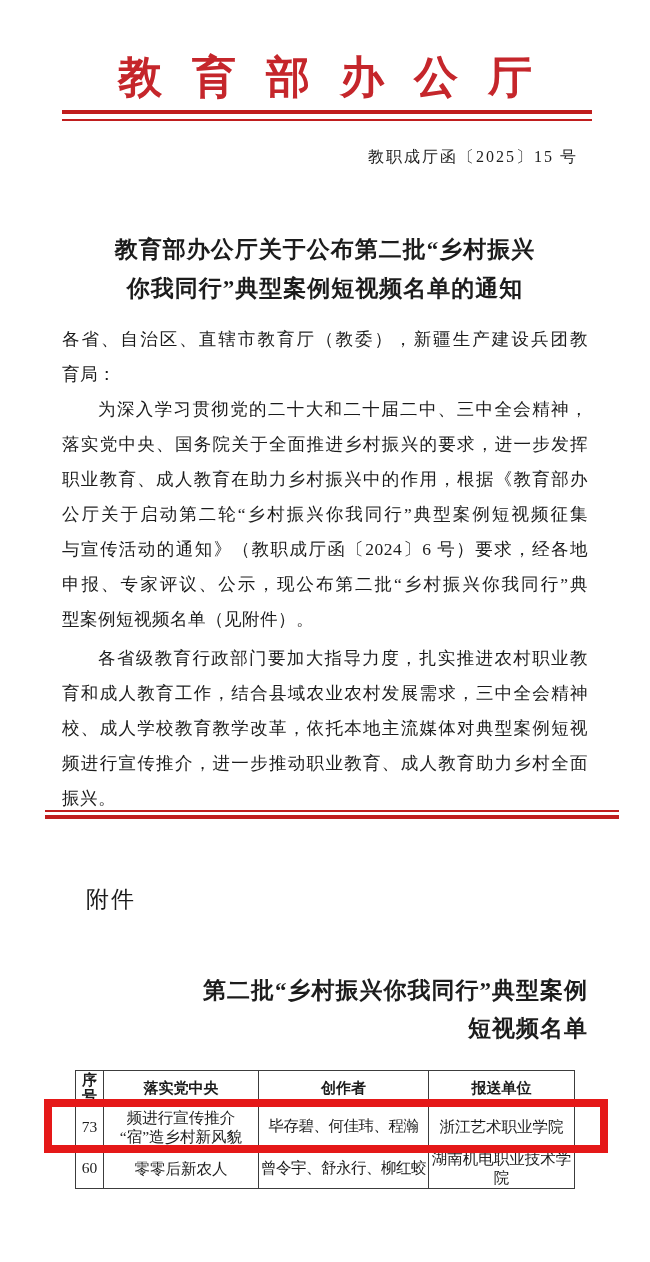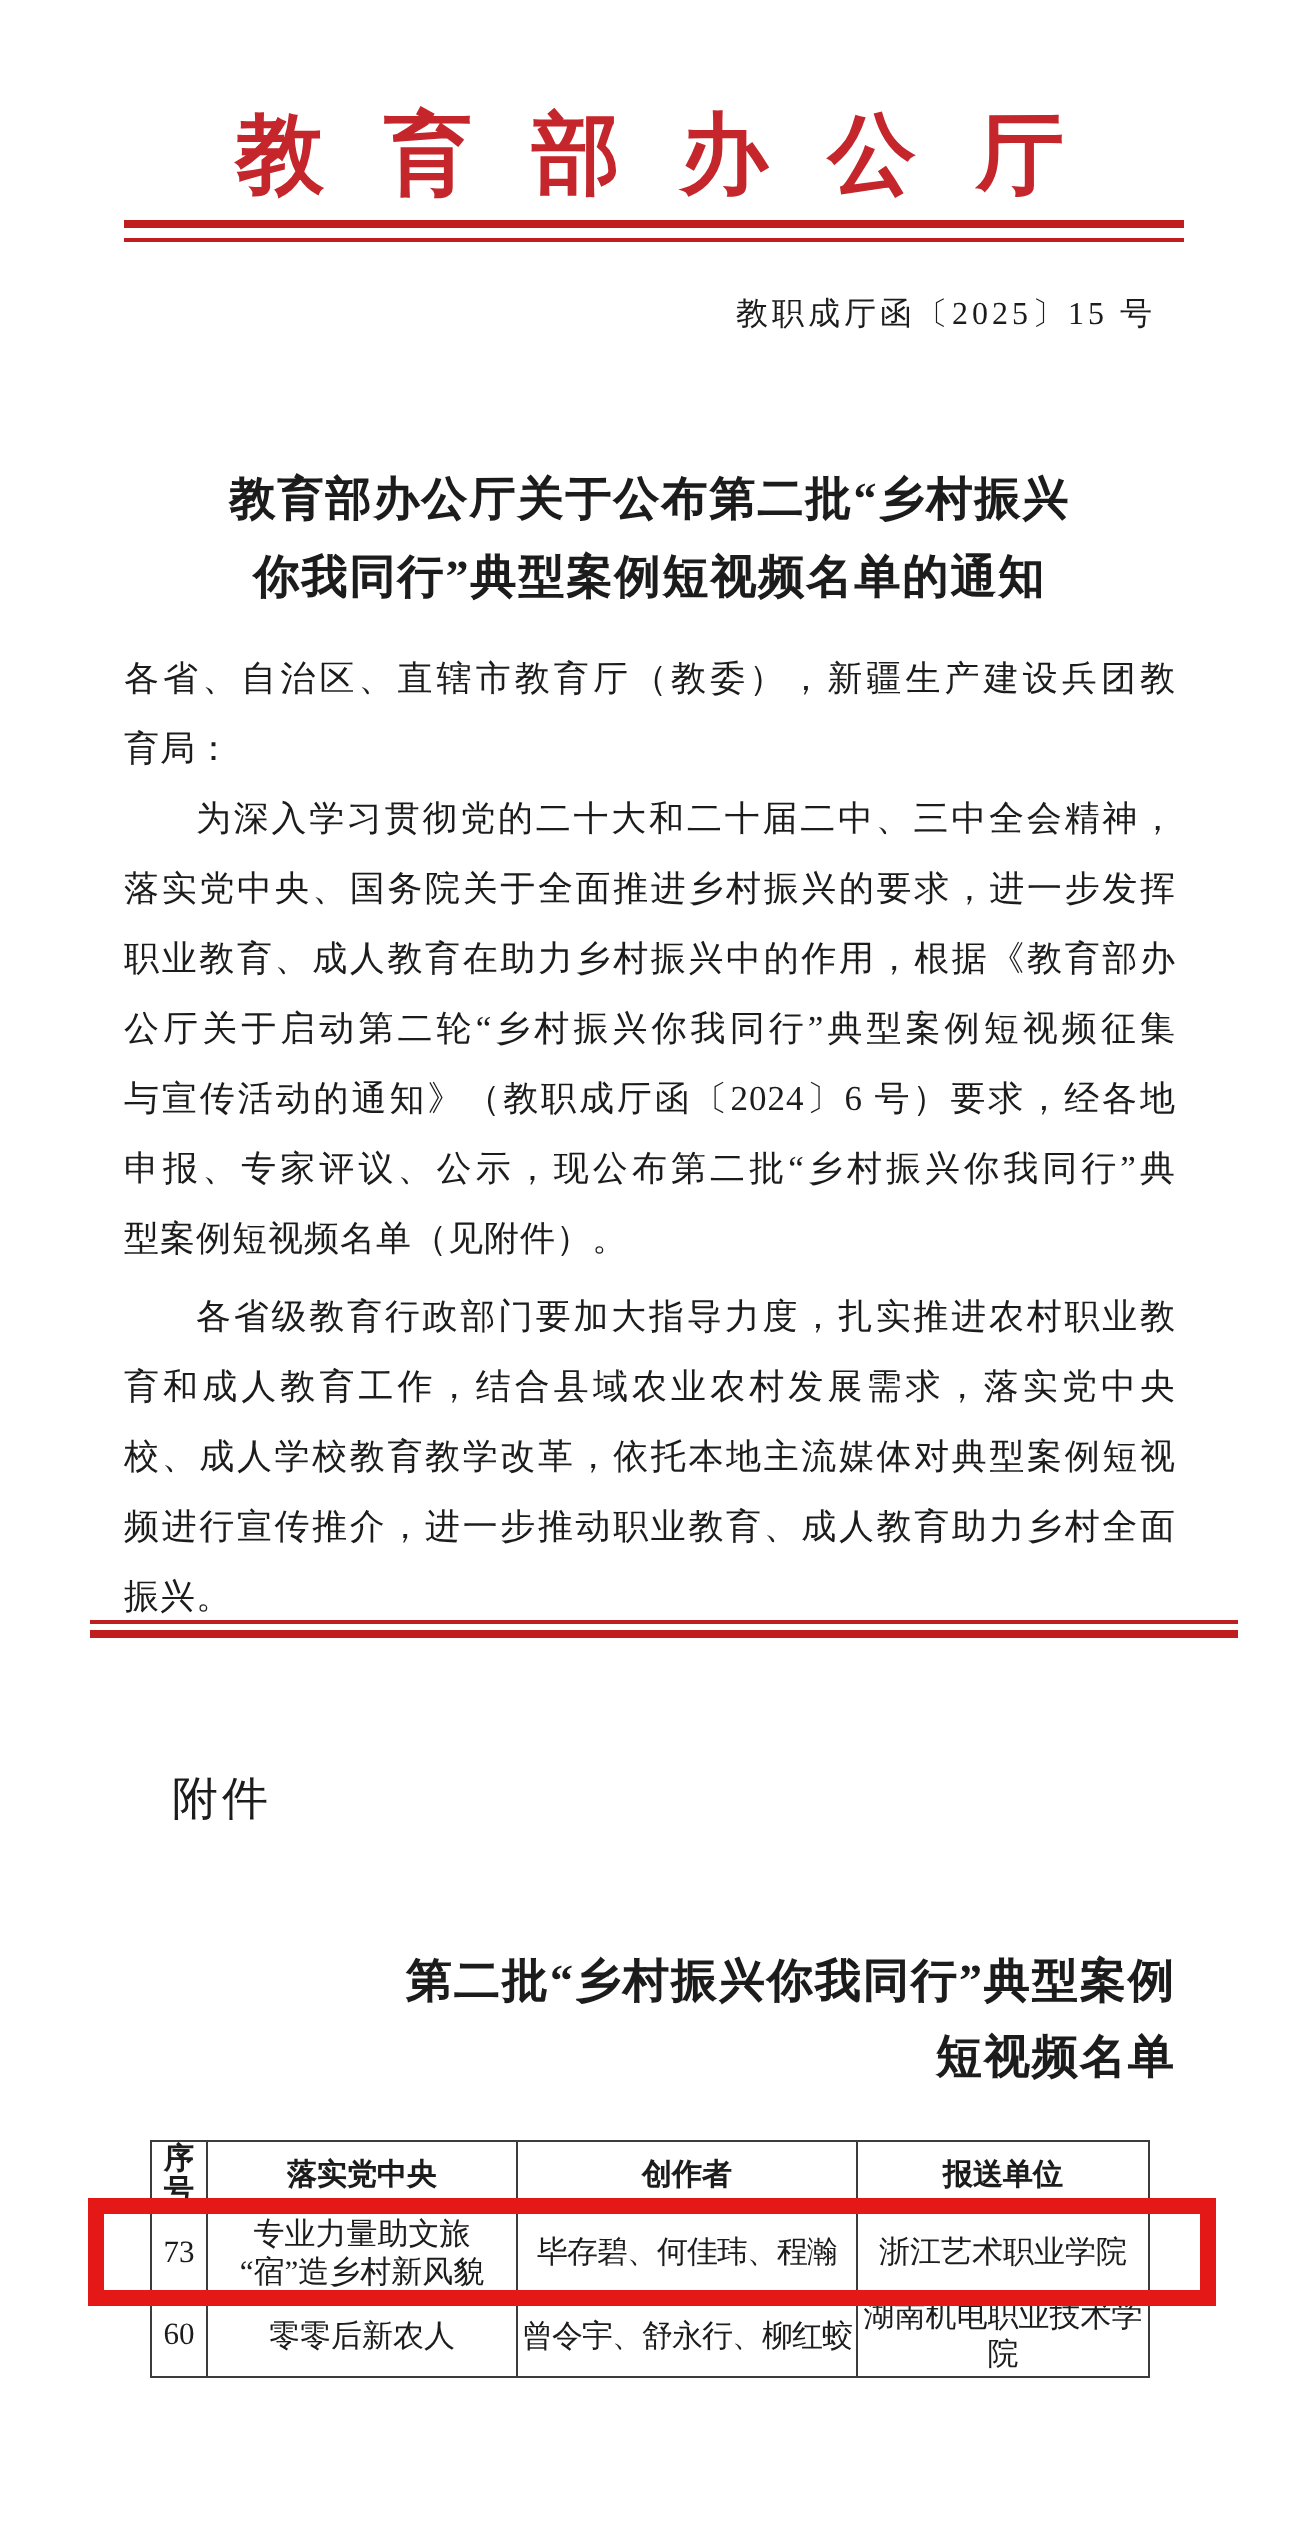--- a/index.html
+++ b/index.html
@@ -124,21 +124,21 @@
     <div class="bline">落实党中央、国务院关于全面推进乡村振兴的要求，进一步发挥</div>
     <div class="bline">职业教育、成人教育在助力乡村振兴中的作用，根据《教育部办</div>
     <div class="bline">公厅关于启动第二轮“乡村振兴你我同行”典型案例短视频征集</div>
     <div class="bline">与宣传活动的通知》（教职成厅函〔2024〕6 号）要求，经各地</div>
     <div class="bline">申报、专家评议、公示，现公布第二批“乡村振兴你我同行”典</div>
     <div class="bline short">型案例短视频名单（见附件）。</div>
   </div>
 
   <div class="textblock para2">
     <div class="bline indent">各省级教育行政部门要加大指导力度，扎实推进农村职业教</div>
-    <div class="bline">育和成人教育工作，结合县域农业农村发展需求，落实党中央</div>
+    <div class="bline">育和成人教育工作，结合县域农业农村发展需求，三中全会精神</div>
     <div class="bline">校、成人学校教育教学改革，依托本地主流媒体对典型案例短视</div>
     <div class="bline">频进行宣传推介，进一步推动职业教育、成人教育助力乡村全面</div>
     <div class="bline short">振兴。</div>
   </div>
 
   <div class="rule rule-close rule-thin-bot"></div>
   <div class="rule rule-close rule-thick-bot"></div>
 
   <div class="attachment-label">附件</div>
   <div class="attachment-title">
@@ -156,21 +156,21 @@
     <tbody>
         <tr>
       <th>序号</th>
       <th>落实党中央</th>
       <th>创作者</th>
       <th>报送单位</th>
     </tr>
     <tr class="row-main">
       <td>73</td>
       <td class="cell-lines">
-        <div>专业力量助文旅</div>
+        <div>频进行宣传推介</div>
         <div>“宿”造乡村新风貌</div>
       </td>
       <td class="cell-creators">毕存碧、何佳玮、程瀚</td>
       <td class="cell-org">浙江艺术职业学院</td>
     </tr>
     <tr class="row-alt">
       <td>60</td>
       <td class="cell-lines">
         <div>零零后新农人</div>
       </td>

